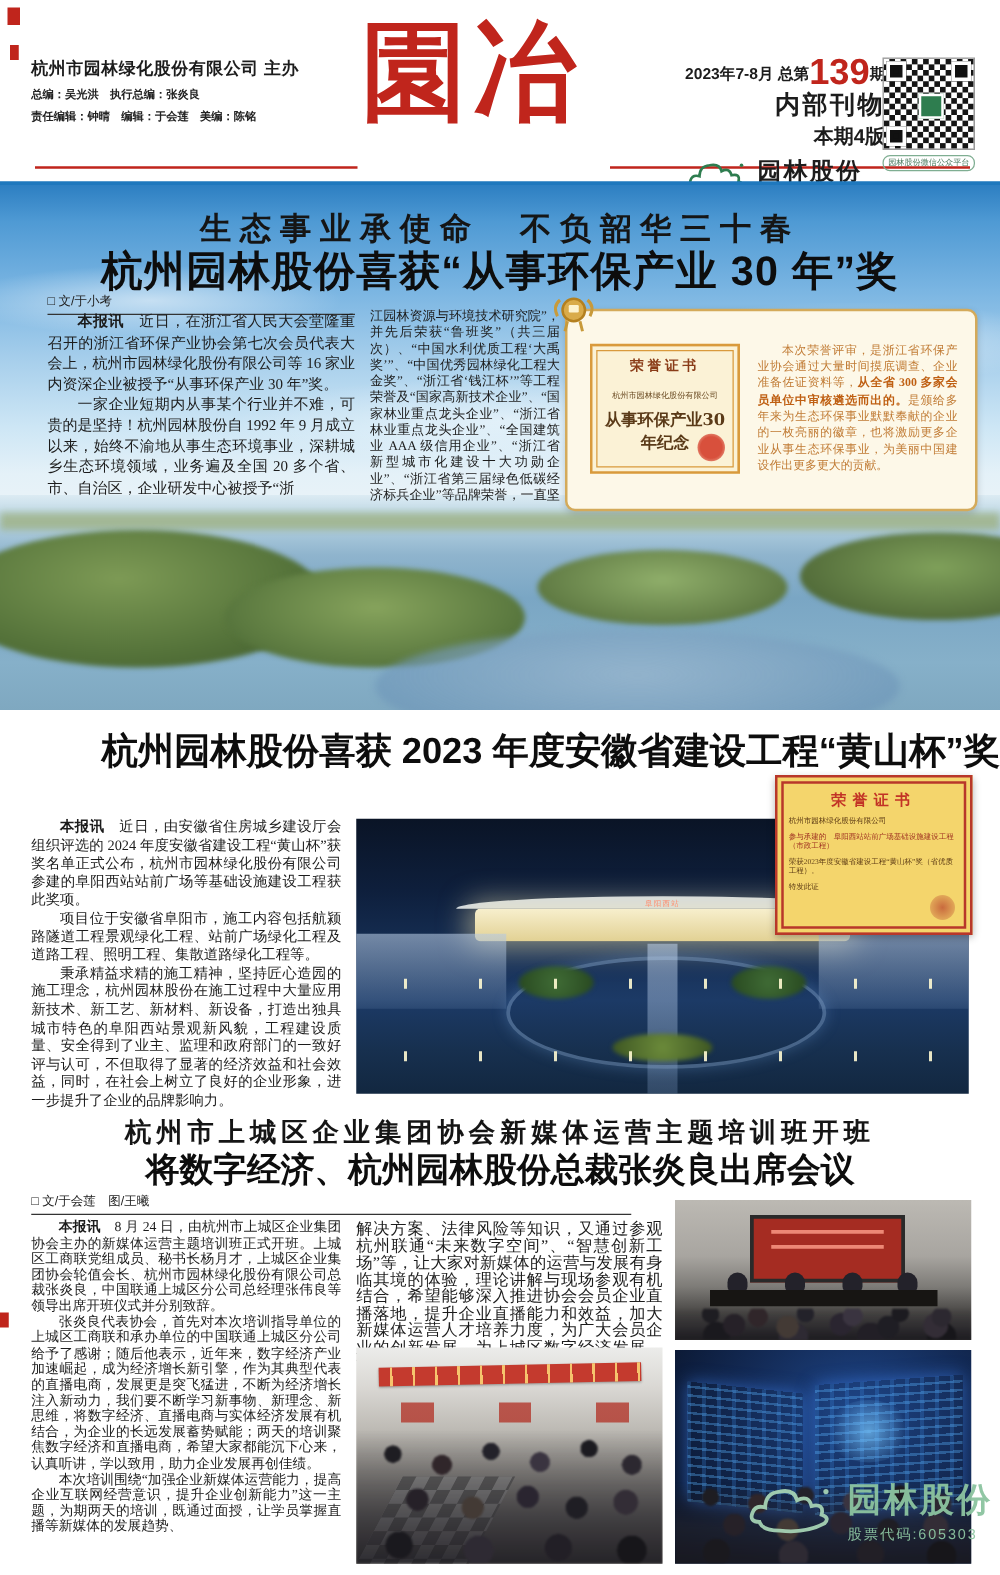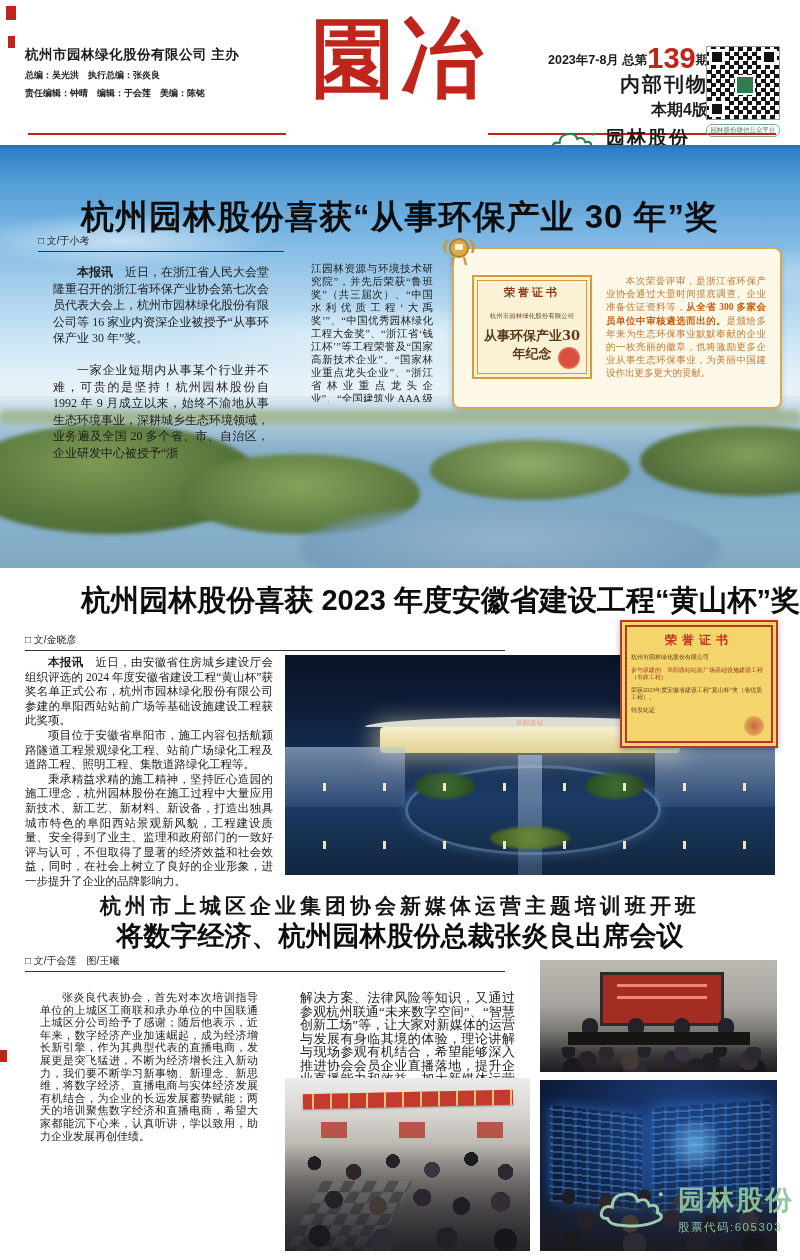--- a/index.html
+++ b/index.html
@@ -7,21 +7,21 @@
         font-family:"Liberation Serif",serif;color:#1c1c1c;overflow:hidden;}
   
   .pm{position:absolute;background:#c0251c;}
   
   .mh-left{position:absolute;left:25px;top:46px;width:300px;}
   .mh-host{font-family:"Liberation Sans",sans-serif;font-weight:bold;font-size:13.5px;letter-spacing:.5px;}
   .mh-cohosts{display:flex;align-items:center;margin-top:5px;}
   .mh-cohost-list div{font-size:8.5px;line-height:10.5px;color:#222;font-family:"Liberation Sans",sans-serif;}
   .mh-colabel{font-family:"Liberation Sans",sans-serif;font-weight:bold;font-size:13px;margin-left:10px;}
   .mh-editors{font-size:9px;font-family:"Liberation Sans",sans-serif;font-weight:bold;margin-top:5px;color:#222;}
-  .mh-center{position:absolute;left:290px;top:8px;width:220px;text-align:center;}
+  .mh-center{position:absolute;left:290px;top:8px;width:220px;text-align:left;}
   .mh-title{font-family:"DejaVu Serif",serif;font-weight:900;font-size:82px;line-height:100px;color:#c0251c;
             letter-spacing:6px;transform:scaleY(1.05);}
   .mh-latin{font-family:"Liberation Sans",sans-serif;font-weight:bold;font-size:17px;color:#c0251c;letter-spacing:3px;margin-top:2px;}
   .mh-rule{position:absolute;height:2px;background:#c0251c;top:133px;}
   .mh-right{position:absolute;left:548px;top:48px;width:160px;font-family:"Liberation Sans",sans-serif;}
   .issue-line{font-size:12.5px;font-weight:bold;white-space:nowrap;}
   .issue-no{color:#c0251c;font-size:29px;font-weight:900;line-height:20px;vertical-align:-4px;}
   .pub-type{font-size:20px;font-weight:bold;letter-spacing:2px;text-align:right;margin-top:2px;}
   .pub-pages{font-size:16px;font-weight:bold;text-align:right;margin-top:2px;}
   .logo-block{display:flex;align-items:center;margin-top:4px;}
@@ -45,21 +45,21 @@
   .land{position:absolute;left:0;top:248px;width:800px;height:172px;
     background:linear-gradient(180deg,#dcebf3 0%,#b5d2e2 12%,#8fb4cd 28%,#7aa6c4 48%,#86b0c9 78%,#7fa8c0 100%);}
   .isle{position:absolute;border-radius:50%;filter:blur(2px);}
   .treeline{position:absolute;left:0;top:14px;width:100%;height:14px;background:#9eb183;filter:blur(3px);opacity:.8;}
   .a1-kicker{position:absolute;left:0;top:18px;width:100%;text-align:center;font-family:"DejaVu Serif",serif;
              font-weight:700;font-size:25px;letter-spacing:7px;color:#151515;}
   .a1-title{position:absolute;left:0;top:47px;width:100%;text-align:center;font-family:"Liberation Sans",sans-serif;
             font-weight:900;font-size:33px;letter-spacing:1px;color:#0d0d0d;}
   .byline{font-size:10px;color:#222;font-family:"Liberation Sans",sans-serif;}
   .a1-byline{position:absolute;left:38px;top:86px;width:246px;border-bottom:1px solid #333;padding-bottom:3px;}
-  .bodycol p{margin:15px;text-indent:2em;text-align:justify;}
+  .bodycol p{margin:0;text-indent:2em;text-align:justify;}
   .bodycol p.noindent{text-indent:0;}
   .lead{font-family:"Liberation Sans",sans-serif;font-weight:bold;}
   .a1-col1{position:absolute;left:38px;top:101px;width:246px;height:150px;font-size:12px;line-height:16.6px;}
   .a1-col2{position:absolute;left:296px;top:99px;width:152px;height:155px;font-size:10.5px;line-height:13px;overflow:hidden;}
   .certbox{position:absolute;left:452px;top:99px;width:326px;height:158px;background:#fdf8e8;
            border:2px solid #d4aa5a;border-radius:8px;box-shadow:0 2px 6px rgba(0,0,0,.15);}
   .medal{position:absolute;left:-14px;top:-16px;}
   .cert1{position:absolute;left:18px;top:26px;width:120px;height:104px;background:#fbf2d6;
          border:2px solid #d99a3c;box-shadow:inset 0 0 0 3px #fbf2d6,inset 0 0 0 4px #d99a3c;padding:8px 6px;box-sizing:border-box;text-align:center;}
   .cert1-title{font-size:11px;font-weight:bold;color:#8a3c18;letter-spacing:3px;}
@@ -203,20 +203,21 @@
 
   <section class="banner">
     <div class="land">
       <div class="treeline"></div>
       <div class="isle" style="left:-40px;top:28px;width:300px;height:110px;background:radial-gradient(ellipse at 45% 35%,#7d9a55,#55733a 60%,#3e592c);"></div>
       <div class="isle" style="left:180px;top:58px;width:240px;height:80px;background:radial-gradient(ellipse at 50% 40%,#86a35c,#5c7a40 65%,#42602f);"></div>
       <div class="isle" style="left:430px;top:44px;width:200px;height:60px;background:radial-gradient(ellipse at 50% 40%,#8fae6a,#647f47 65%,#49652f);"></div>
       <div class="isle" style="left:640px;top:30px;width:220px;height:70px;background:radial-gradient(ellipse at 50% 40%,#7fa05a,#57713d 65%,#405c2c);"></div>
       <div class="isle" style="left:300px;top:108px;width:420px;height:90px;background:radial-gradient(ellipse at 50% 40%,rgba(150,180,205,.8),rgba(110,150,185,.6) 70%,rgba(95,135,170,.5));filter:blur(3px);"></div>
     </div>
+    <div class="a1-kicker">生态事业承使命　不负韶华三十春</div>
     <h1 class="a1-title" style="margin:0;">杭州园林股份喜获“从事环保产业 30 年”奖</h1>
     <div class="byline a1-byline">□ 文/于小考</div>
 
     <div class="bodycol a1-col1">
       <p><b class="lead">本报讯</b><span>　近日，在浙江省人民大会堂隆重召开的浙江省环保产业协会第七次会员代表大会上，杭州市园林绿化股份有限公司等 16 家业内资深企业被授予“从事环保产业 30 年”奖。</span></p>
       <p>一家企业短期内从事某个行业并不难，可贵的是坚持！杭州园林股份自 1992 年 9 月成立以来，始终不渝地从事生态环境事业，深耕城乡生态环境领域，业务遍及全国 20 多个省、市、自治区，企业研发中心被授予“浙</p>
     </div>
     <div class="bodycol a1-col2">
       <p class="noindent">江园林资源与环境技术研究院”，并先后荣获“鲁班奖”（共三届次）、“中国水利优质工程‘大禹奖’”、“中国优秀园林绿化工程大金奖”、“浙江省‘钱江杯’”等工程荣誉及“国家高新技术企业”、“国家林业重点龙头企业”、“浙江省林业重点龙头企业”、“全国建筑业 AAA 级信用企业”、“浙江省新型城市化建设十大功勋企业”、“浙江省第三届绿色低碳经济标兵企业”等品牌荣誉，一直坚持付出的艰辛努力获得了社会的广泛肯定和赞誉。</p>
     </div>
@@ -238,21 +239,20 @@
         <div class="seal"></div>
       </div>
       <div class="cert-note">
         <span class="ind"></span><span>本次荣誉评审，是浙江省环保产业协会通过大量时间摸底调查、企业准备佐证资料等，</span><b>从全省 300 多家会员单位中审核遴选而出的。</b><span>是颁给多年来为生态环保事业默默奉献的企业的一枚亮丽的徽章，也将激励更多企业从事生态环保事业，为美丽中国建设作出更多更大的贡献。</span>
       </div>
     </div>
   </section>
 
   <section class="a2">
     <h2 class="a2-title" style="margin:0;text-align:right;">杭州园林股份喜获 2023 年度安徽省建设工程“黄山杯”奖</h2>
-    <div class="byline a2-byline">□ 文/金晓彦</div>
 
     <div class="bodycol a2-col">
       <p><b class="lead">本报讯</b><span>　近日，由安徽省住房城乡建设厅会组织评选的 2024 年度安徽省建设工程“黄山杯”获奖名单正式公布，杭州市园林绿化股份有限公司参建的阜阳西站站前广场等基础设施建设工程获此奖项。</span></p>
       <p>项目位于安徽省阜阳市，施工内容包括航颍路隧道工程景观绿化工程、站前广场绿化工程及道路工程、照明工程、集散道路绿化工程等。</p>
       <p>秉承精益求精的施工精神，坚持匠心造园的施工理念，杭州园林股份在施工过程中大量应用新技术、新工艺、新材料、新设备，打造出独具城市特色的阜阳西站景观新风貌，工程建设质量、安全得到了业主、监理和政府部门的一致好评与认可，不但取得了显著的经济效益和社会效益，同时，在社会上树立了良好的企业形象，进一步提升了企业的品牌影响力。</p>
     </div>
 
     <div class="photo station">
       <div class="st-roof"></div>
       <div class="st-sign">阜阳西站</div>
@@ -277,21 +277,23 @@
       <div class="cert2-seal"></div>
     </div>
   </section>
 
   <section class="a3">
     <div class="a3-kicker">杭州市上城区企业集团协会新媒体运营主题培训班开班</div>
     <h2 class="a3-title" style="margin:0;">将数字经济、杭州园林股份总裁张炎良出席会议</h2>
     <div class="byline a3-byline">□ 文/于会莲　图/王曦</div>
 
     <div class="bodycol a3-col1">
+      <p><b class="lead">本报讯</b><span>　8 月 24 日，由杭州市上城区企业集团协会主办的新媒体运营主题培训班正式开班。上城区工商联党组成员、秘书长杨月才，上城区企业集团协会轮值会长、杭州市园林绿化股份有限公司总裁张炎良，中国联通上城区分公司总经理张伟良等领导出席开班仪式并分别致辞。</span></p>
       <p>张炎良代表协会，首先对本次培训指导单位的上城区工商联和承办单位的中国联通上城区分公司给予了感谢；随后他表示，近年来，数字经济产业加速崛起，成为经济增长新引擎，作为其典型代表的直播电商，发展更是突飞猛进，不断为经济增长注入新动力，我们要不断学习新事物、新理念、新思维，将数字经济、直播电商与实体经济发展有机结合，为企业的长远发展蓄势赋能；两天的培训聚焦数字经济和直播电商，希望大家都能沉下心来，认真听讲，学以致用，助力企业发展再创佳绩。</p>
+      <p>本次培训围绕“加强企业新媒体运营能力，提高企业互联网经营意识，提升企业创新能力”这一主题，为期两天的培训，既通过面授，让学员掌握直播等新媒体的发展趋势、</p>
     </div>
     <div class="bodycol a3-col2">
       <p class="noindent">解决方案、法律风险等知识，又通过参观杭州联通“未来数字空间”、“智慧创新工场”等，让大家对新媒体的运营与发展有身临其境的体验，理论讲解与现场参观有机结合，希望能够深入推进协会会员企业直播落地，提升企业直播能力和效益，加大新媒体运营人才培养力度，为广大会员企业的创新发展，为上城区数字经济发展，添彩助力。</p>
     </div>
 
     <div class="photo classroom">
       <div class="cl-banner"></div>
       <div class="cl-screens"></div>
       <div class="cl-floor"></div>
       <div class="crowd" style="top:38%;"></div>

